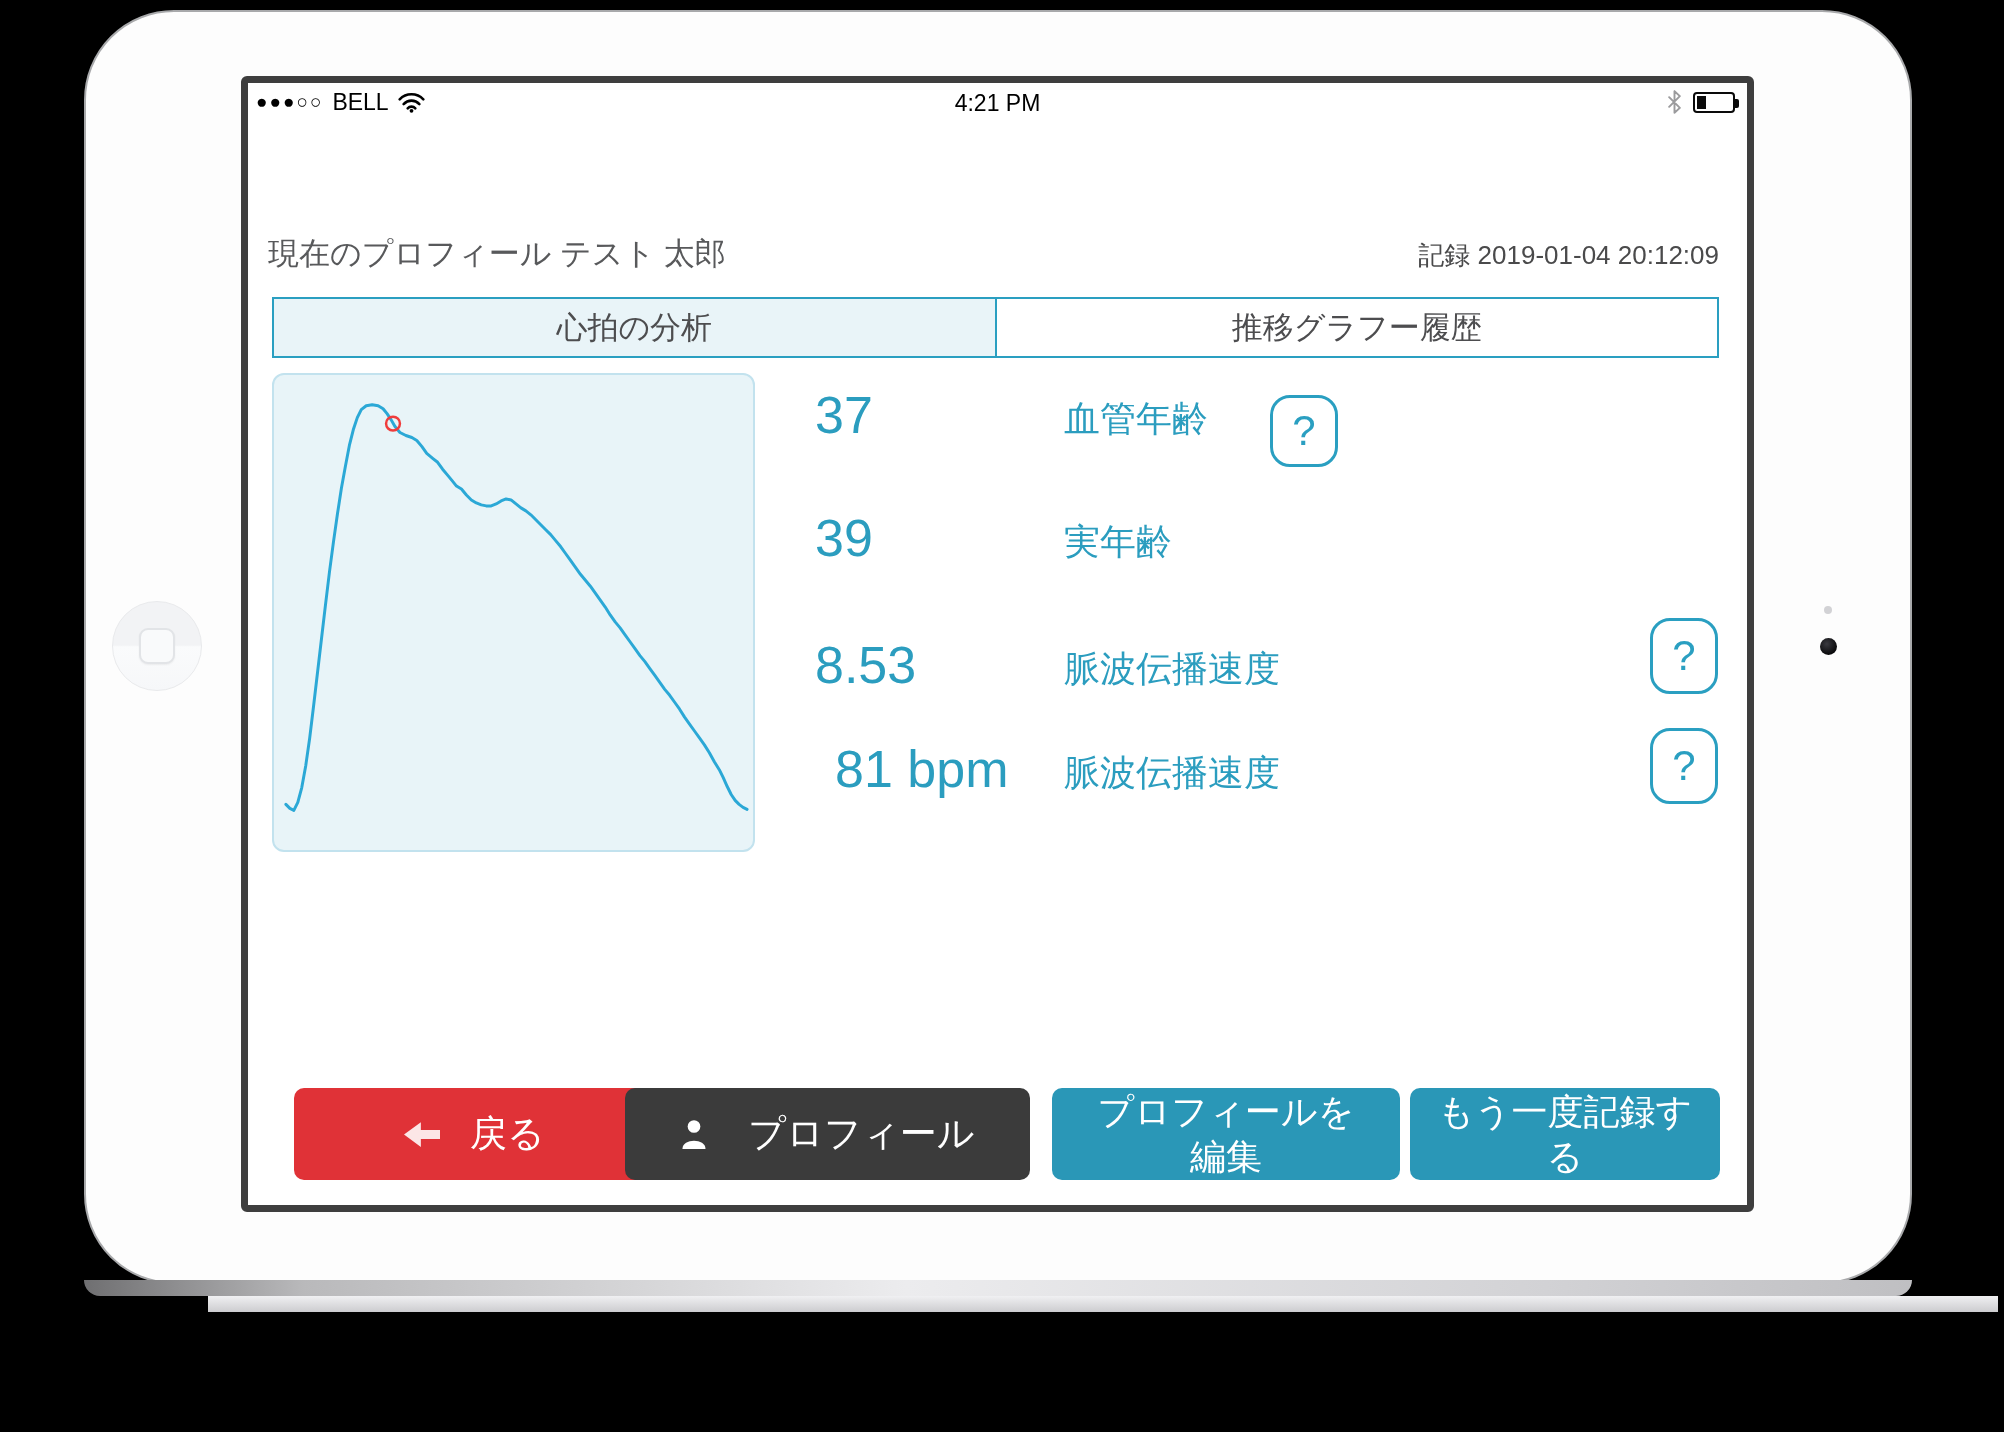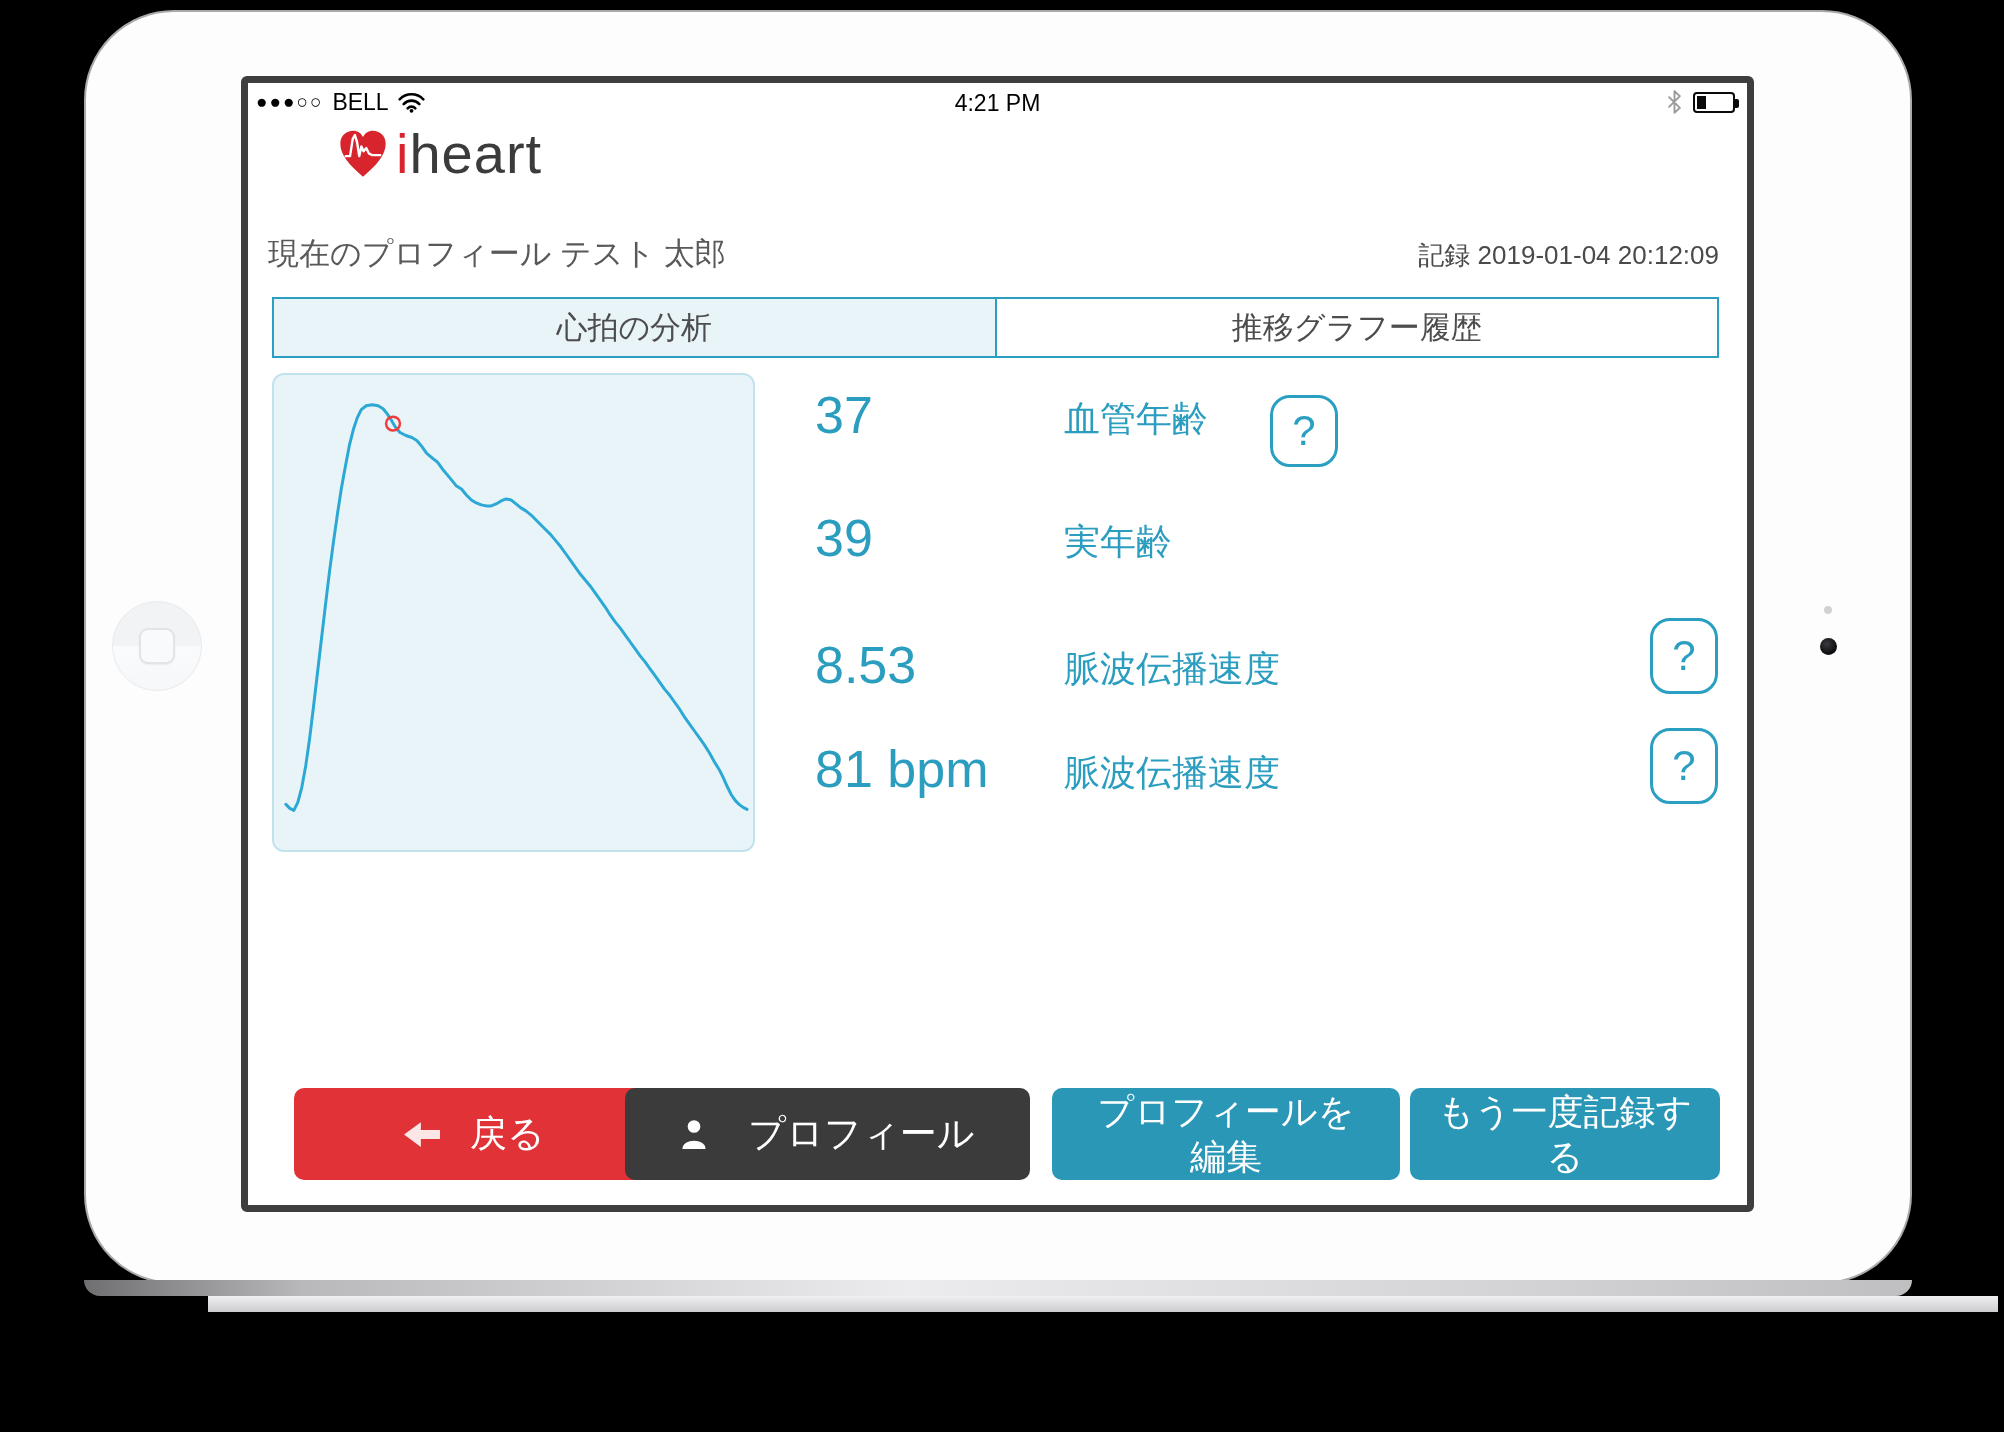--- a/index.html
+++ b/index.html
@@ -119,21 +119,21 @@
   .help-btn {
     position:absolute; width:68px; height:76px;
     border:3px solid var(--accent-teal,#2a9fc1); border-radius:20px;
     background:#fff; color:var(--accent-teal,#2a9fc1);
     font-size:42px; display:flex; align-items:center; justify-content:center;
     cursor:pointer;
   }
   .v1 { top:302px; } .l1 { top:314px; } .h1 { left:1022px; top:312px; height:72px; }
   .v2 { top:425px; } .l2 { top:437px; }
   .v3 { top:552px; } .l3 { top:564px; } .h3 { left:1402px; top:535px; }
-  .v4 { top:656px; } .l4 { top:668px; } .h4 { left:1402px; top:645px; }
+  .v4 { top:656px;margin-left:20px; } .l4 { top:668px; } .h4 { left:1402px; top:645px; }
 
   
   .btn {
     position:absolute; top:1005px; height:92px; border-radius:10px;
     display:flex; align-items:center; justify-content:center;
     color:#fff; cursor:pointer; text-align:center;
   }
   .btn-back { left:46px; width:361px; background:var(--red,#e03237); gap:30px; font-size:37px; }
   .btn-profile { left:377px; width:405px; background:var(--dark-button,#3b3b3b); gap:40px; font-size:37px; }
   .btn-teal1 { left:804px; width:348px; background:var(--button-teal,#2a97b7); font-size:36px; line-height:1.25; padding:0 38px; }
@@ -171,27 +171,20 @@
     <div class="status-right">
       <svg class="icon-svg" width="15" height="24" viewBox="0 0 14 22">
         <path d="M7 1 L7 21 M7 1 L12 5.5 L2 15.5 M7 21 L12 16.5 L2 6.5" fill="none" stroke="#9b9b9d" stroke-width="1.8" stroke-linecap="round" stroke-linejoin="round"></path>
       </svg>
       <div class="battery">
         <div class="battery-fill" style="width: 9px;"></div>
         <div class="battery-nub"></div>
       </div>
     </div>
 
-    <div class="logo">
-      <svg class="icon-svg" width="54" height="54" viewBox="0 0 50 48">
-        <path d="M25 45 C 12 34 4 24.5 4 14.5 C 4 7 9.5 2.5 16 2.5 C 20.2 2.5 23.2 4.8 25 8.3 C 26.8 4.8 29.8 2.5 34 2.5 C 40.5 2.5 46 7 46 14.5 C 46 24.5 38 34 25 45 Z" fill="#d8242c"></path>
-        <path d="M9 26 L13 26 L15.5 10 L17.5 6.5 L19.5 13 L21.5 26 L23.5 17 L25.5 21.5 L28 18.5 L30.5 23.5 L33.5 25 L41 25" fill="none" stroke="#fff" stroke-width="2.2" stroke-linejoin="round" stroke-linecap="round"></path>
-      </svg>
-      <div class="logo-word"><span class="logo-i">i</span><span class="logo-heart-txt">heart</span></div>
-    </div>
 
     <div class="header-row">
       <span class="profile-label">現在のプロフィール テスト 太郎</span>
       <span class="record-label">記録 2019-01-04 20:12:09</span>
     </div>
 
     <div class="tabs">
       <div class="tab active">心拍の分析</div>
       <div class="tab">推移グラフー履歴</div>
     </div>

